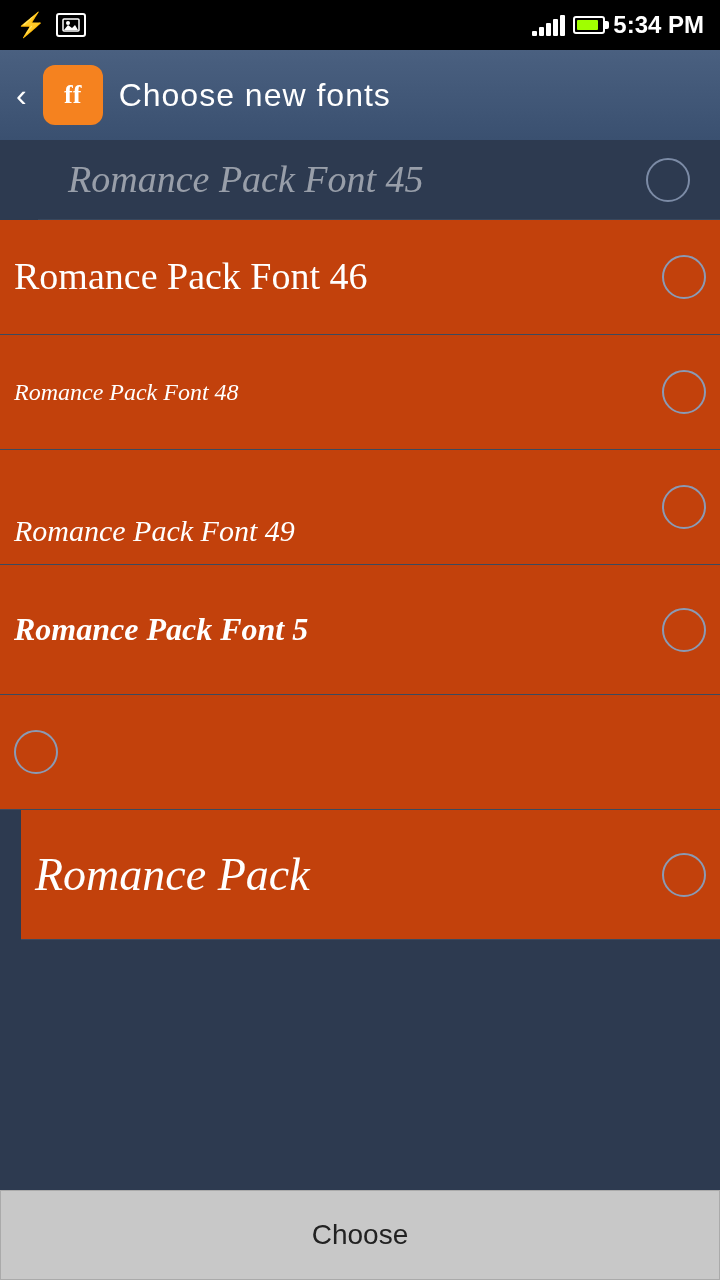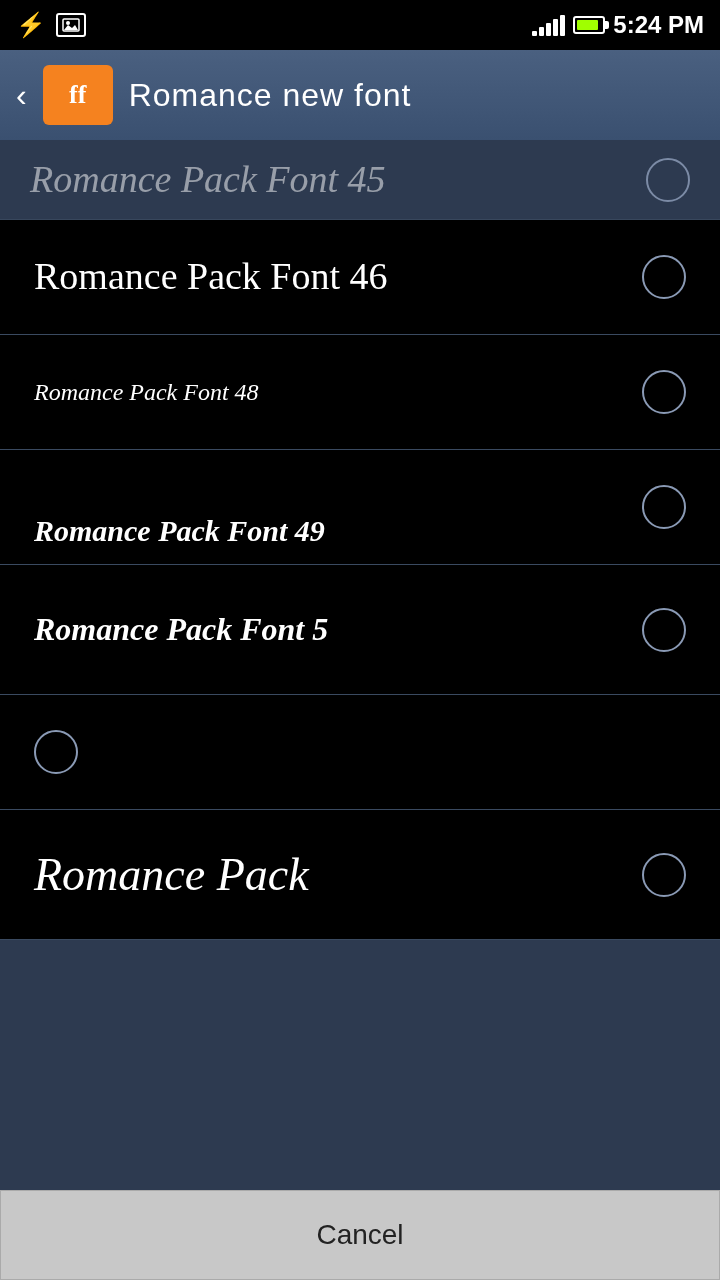--- a/index.html
+++ b/index.html
@@ -98,24 +98,24 @@
       align-items: center;
       padding: 0 16px;
       gap: 16px;
     }
     .back-arrow {
       color: white;
       font-size: 32px;
       cursor: pointer;
     }
     .app-logo {
-      width: 70px;
+      width: 60px;
       height: 60px;
       background: #f5821f;
-      border-radius: 6px;
+      border-radius: 12px;
       display: flex;
       align-items: center;
       justify-content: center;
       font-size: 26px;
       font-weight: bold;
       color: white;
       font-family: serif;
     }
     .app-title {
       color: white;
@@ -129,25 +129,25 @@
       width: 720px;
       background: #2d3a50;
       flex: 1;
       overflow-y: auto;
     }
 
     .font-item {
       display: flex;
       align-items: center;
       justify-content: space-between;
-      padding: 0 34px;
+      padding: 0 14px;
       min-height: 115px;
       border-bottom: 1px solid #3a4a60;
       cursor: pointer;
-      background: #000000;
+      background: #c2410c;
     }
 
     .font-name {
       color: white;
       flex: 1;
       padding-right: 20px;
       line-height: 1.2;
     }
 
     .radio-btn {
@@ -179,34 +179,35 @@
       display: flex;
       align-items: center;
       justify-content: center;
       font-family: Arial, sans-serif;
     }
 
     
     .font-46 { font-size: 38px; font-family: Georgia, serif; font-weight: normal; }
     .font-47 { font-size: 34px; font-family: 'Palatino Linotype', Palatino, serif; font-style: italic; }
     .font-48 { font-size: 24px; font-family: 'Palatino Linotype', Palatino, serif; font-style: italic; font-weight: 300; }
-    .font-49 { font-size: 30px; font-family: 'Palatino Linotype', Palatino, serif; font-style: italic; font-weight: 700; margin-top: 48px; }
+    .font-49 { font-size: 30px; font-family: 'Palatino Linotype', Palatino, serif; font-style: italic; font-weight: 400; margin-top: 48px; }
     .font-5  { font-size: 32px; font-family: 'Palatino Linotype', Palatino, serif; font-style: italic; font-weight: bold; }
     .font-pack { font-size: 46px; font-family: 'Palatino Linotype', Palatino, serif; font-style: italic; }
 
     .partial-visible {
       overflow: hidden;
       height: 80px;
       display: flex;
       align-items: center;
       justify-content: space-between;
       padding: 0 30px;
       border-bottom: 1px solid #3a4a60;
       background: #2d3a50;
       opacity: 0.85;
+      margin-left: 38px;
     }
   </style>
 </head>
 <body>
 
 <div class="status-bar">
   <div class="status-left">
     <span class="usb-icon">⚡</span>
     <div class="img-icon">
       <svg width="18" height="14" viewBox="0 0 18 14">
@@ -220,28 +221,28 @@
     <div class="signal-bars">
       <span style="height:5px"></span>
       <span style="height:9px"></span>
       <span style="height:13px"></span>
       <span style="height:17px"></span>
       <span style="height:21px"></span>
     </div>
     <div class="battery-icon">
       <div class="battery-fill"></div>
     </div>
-    <span style="font-size:24px;font-weight:bold;color:white;">5:24 PM</span>
+    <span style="font-size:24px;font-weight:bold;color:white;">5:34 PM</span>
   </div>
 </div>
 
 <div class="app-header">
   <span class="back-arrow">‹</span>
   <div class="app-logo">ff</div>
-  <span class="app-title">Romance new font</span>
+  <span class="app-title">Choose new fonts</span>
 </div>
 
 <div class="font-list" style="height: calc(1280px - 50px - 90px - 90px);">
 
   <div class="partial-visible">
     <span class="font-name font-47" style="opacity:0.6; font-size:38px;">Romance Pack Font 45</span>
     <div class="radio-btn"></div>
   </div>
 
   <div class="font-item">
@@ -262,22 +263,22 @@
 
   <div class="font-item" style="min-height:130px;gap:16px;">
     <span class="font-name font-5">Romance Pack Font 5</span>
     <div class="radio-btn"></div>
   </div>
 
   <div class="font-item">
     <div class="radio-btn"></div>
   </div>
 
-  <div class="font-item" style="min-height:130px;">
+  <div class="font-item" style="min-height:130px;margin-left:21px;">
     <span class="font-name font-pack">Romance Pack</span>
     <div class="radio-btn"></div>
   </div>
 
 </div>
 
 <div class="bottom-bar">
-  <button class="bottom-btn">Cancel</button>
+  <button class="bottom-btn">Choose</button>
 </div>
 
 </body></html>

